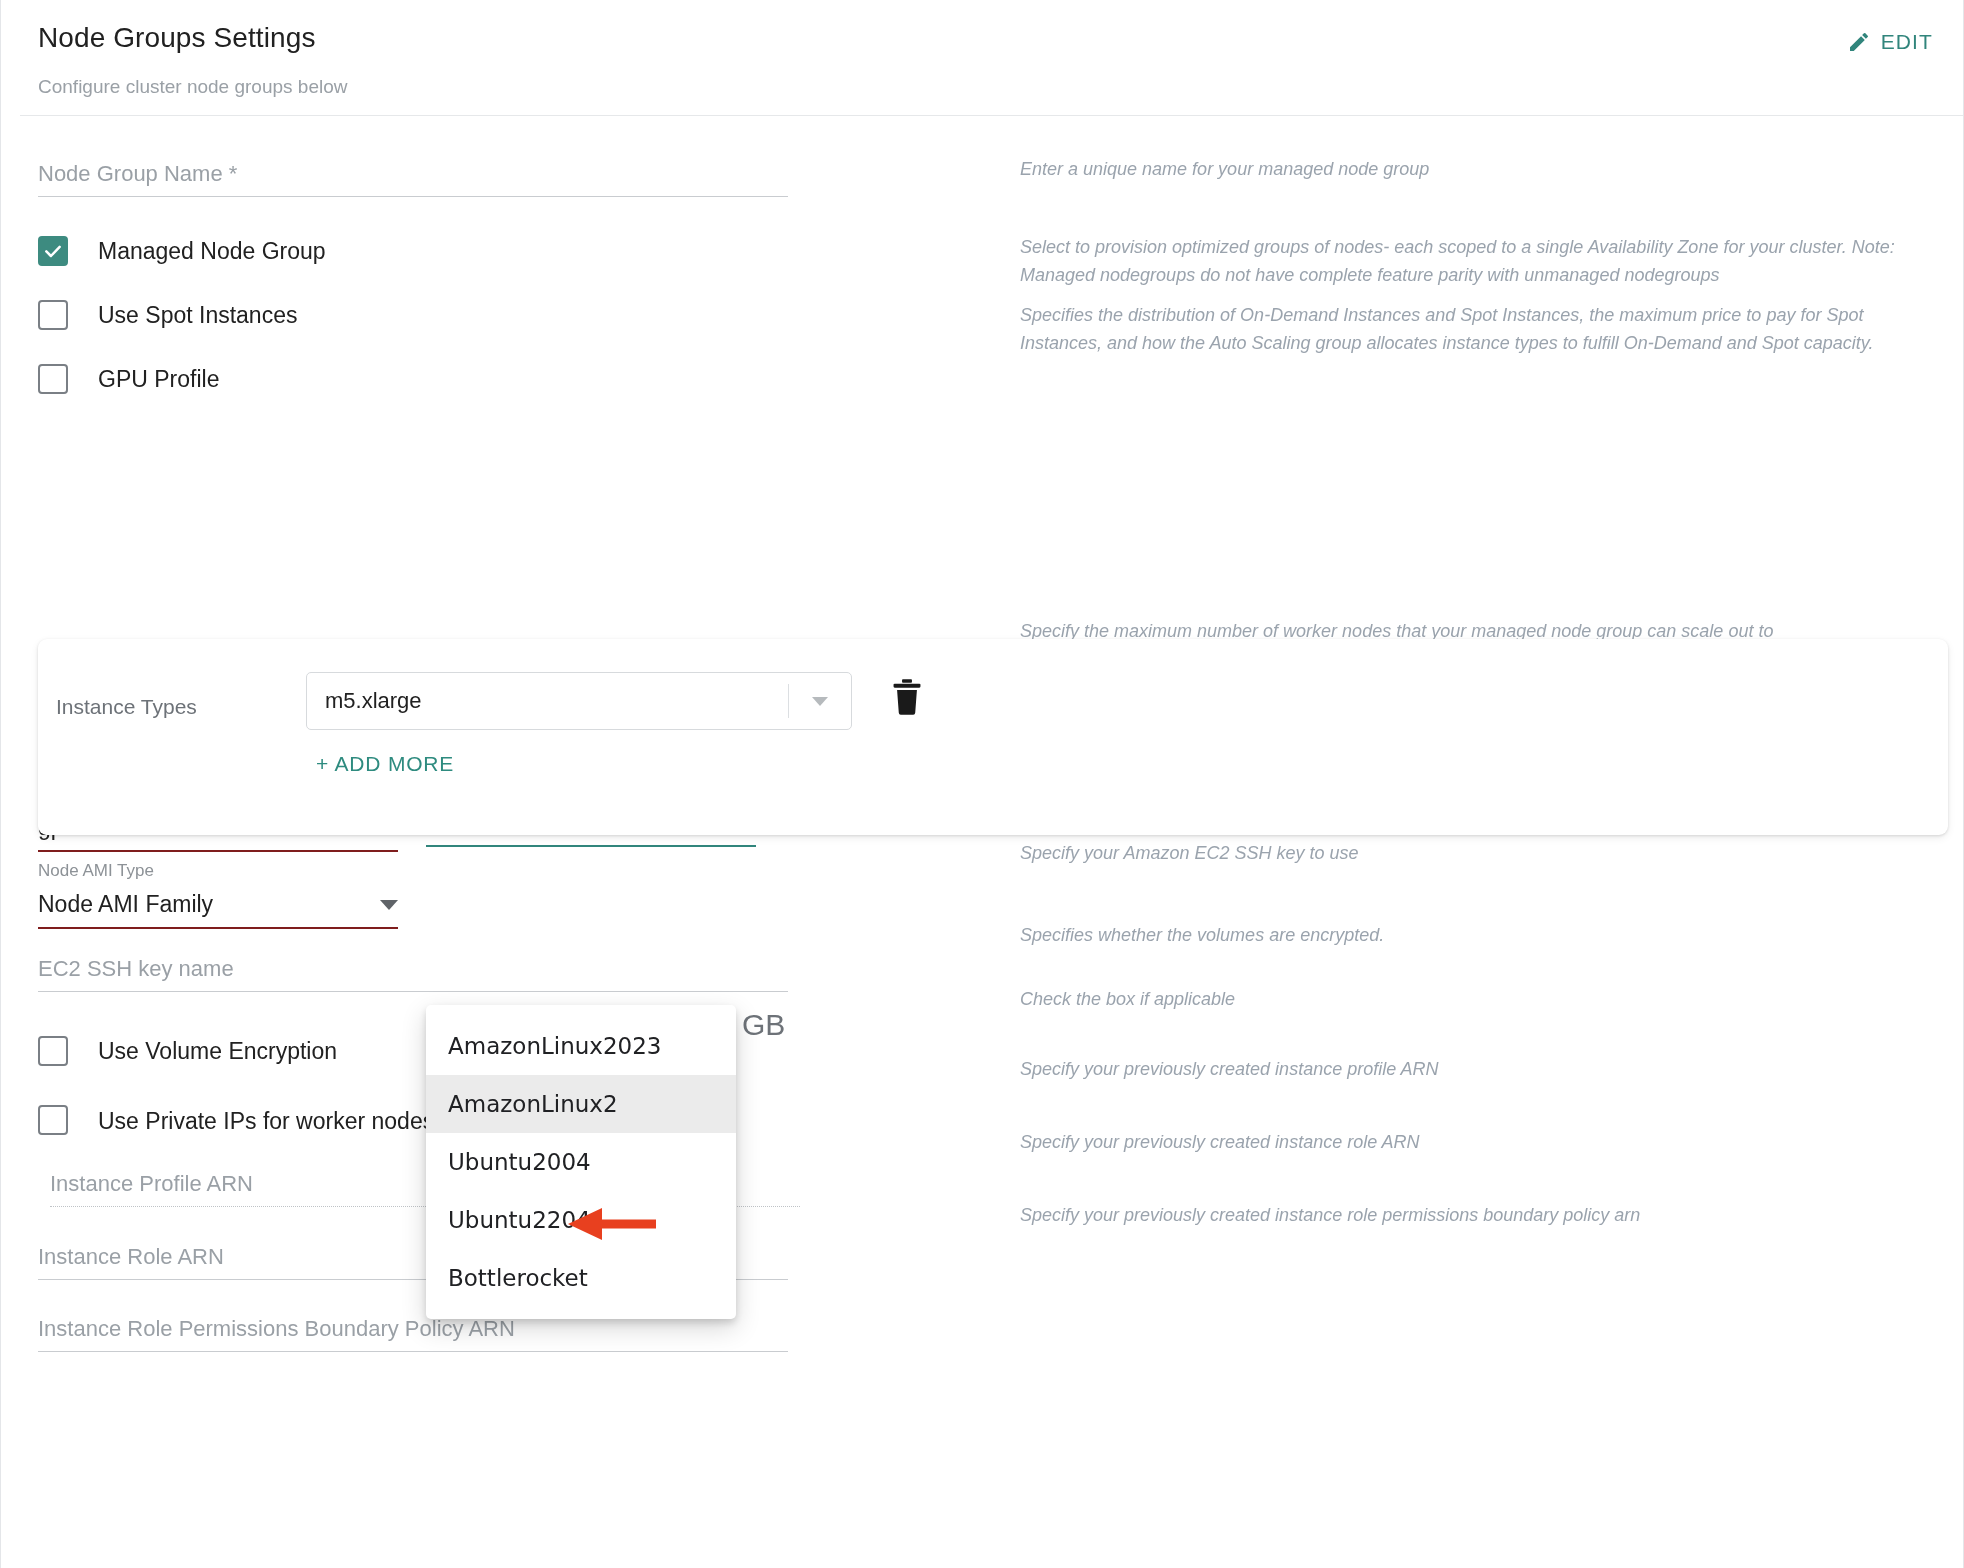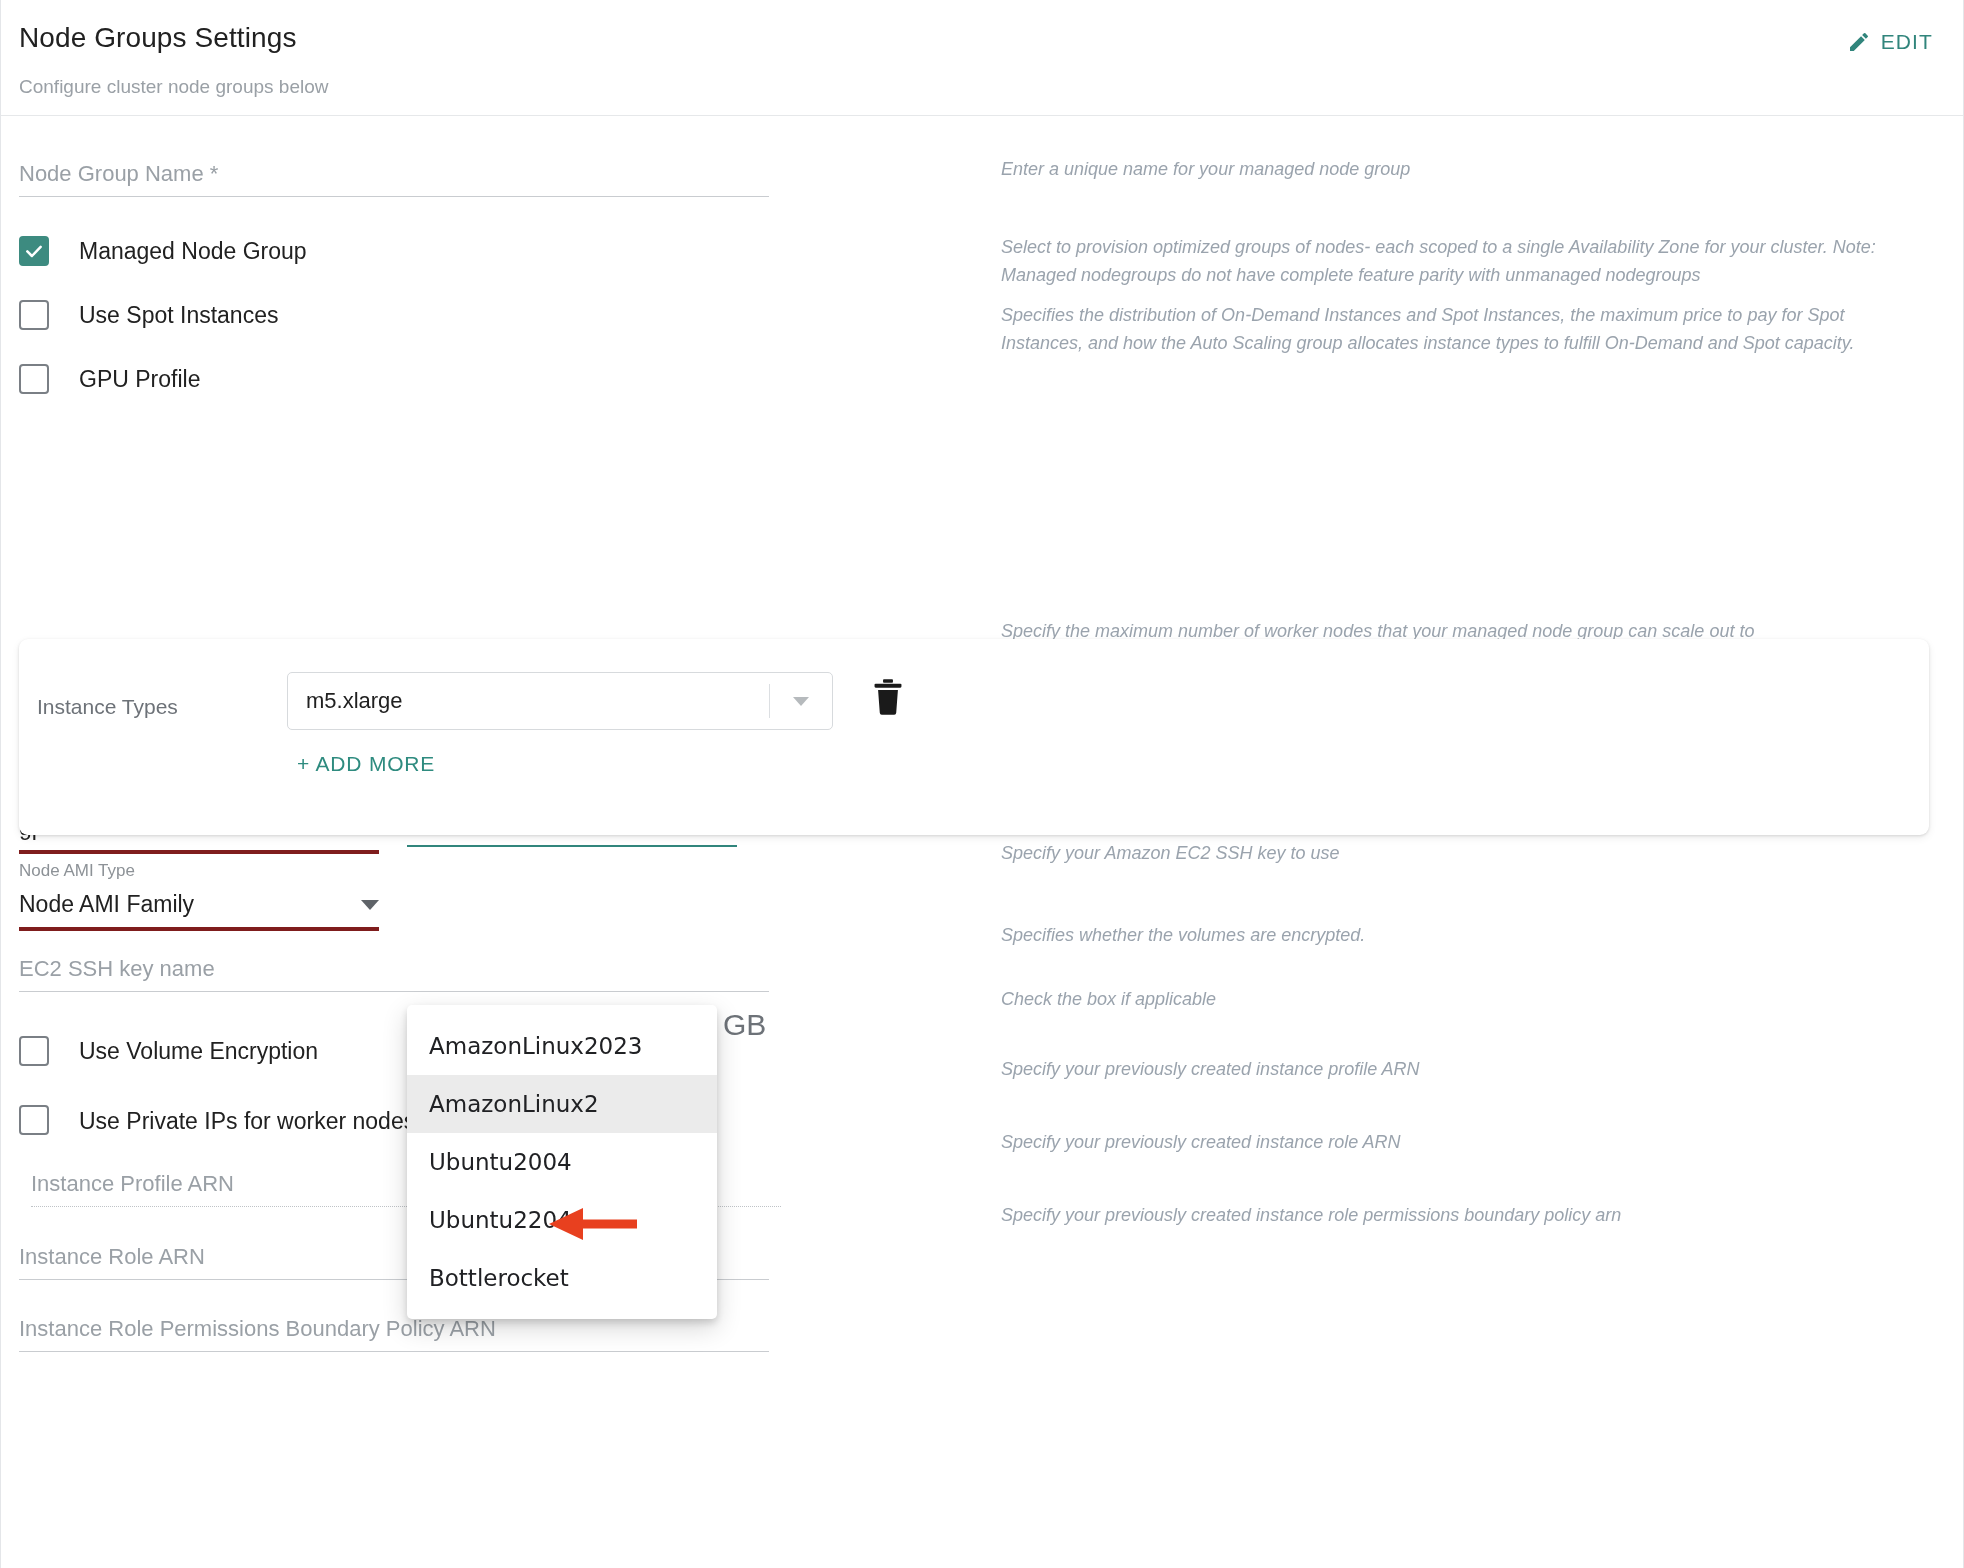--- a/index.html
+++ b/index.html
@@ -10,20 +10,21 @@
     font-family:"Liberation Sans", sans-serif;
     -webkit-font-smoothing:antialiased;
     overflow:hidden;
   }
   .page {
     position:relative;
     width:1964px; height:1568px;
     background:#ffffff;
     border-left:1px solid #e4e6e9;
     border-right:1px solid #e4e6e9;
+    padding-left:19px;
   }
 
   
   .header {
     position:relative;
     height:116px;
     border-bottom:1px solid #e6e8ea;
     padding:22px 28px 0 18px;
   }
   .header h1 {
@@ -97,21 +98,21 @@
     display:block;
   }
   .value-line {
     font-size:23px;
     color:#212121;
     padding-bottom:9px;
     border-bottom:1px solid #c9ccd0;
   }
   .select-line {
     display:flex; align-items:flex-end; justify-content:space-between;
-    border-bottom:4px solid #7f1d1d;
+    border-bottom:2px solid #7f1d1d;
     padding-bottom:9px;
     cursor:pointer;
   }
   .select-line.focused { border-bottom:2px solid #31857c; }
   .select-line .sv { font-size:23px; color:#212121; }
   .select-line .sv.bold { font-weight:500; }
   .caret-down {
     width:0;height:0;
     border-left:9px solid transparent;
     border-right:9px solid transparent;

